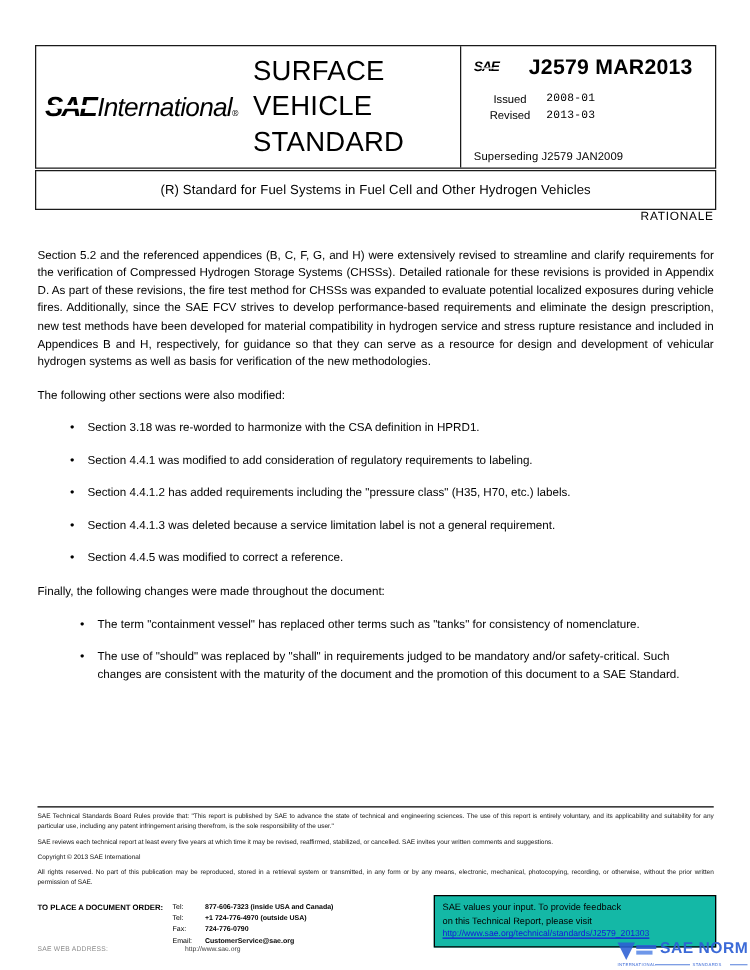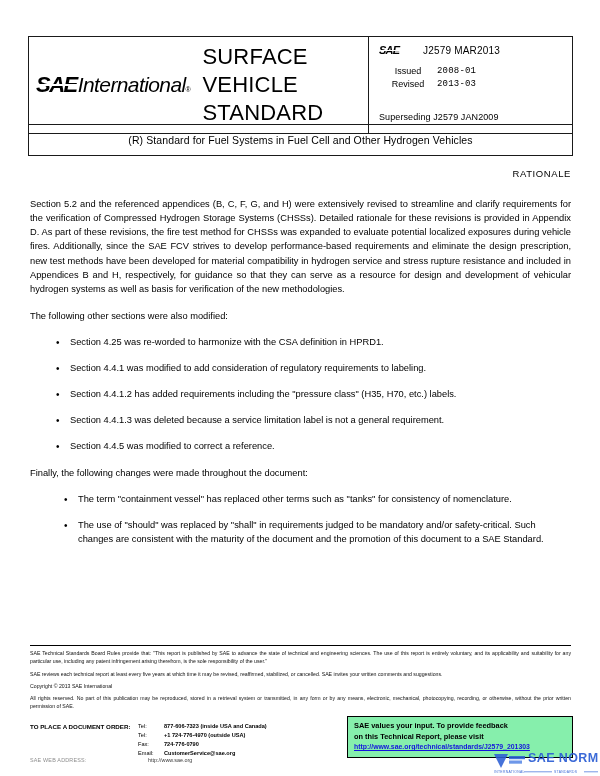--- a/index.html
+++ b/index.html
@@ -108,43 +108,43 @@
   }
   .hdr-sae-small::after {
     content: "";
     position: absolute;
     left: 0; width: 28px;
     top: 46%;
     height: 1.6px;
     background: #ffffff;
   }
   .doc-number {
-    font-weight: normal;
-    font-size: 10px;
+    font-weight: bold;
+    font-size: 17px;
     letter-spacing: 0.2px;
   }
   .rev-row {
     display: flex;
     font-size: 9px;
     line-height: 1.45;
     text-align: center;
   }
   .rev-label { width: 58px; }
   .rev-val { letter-spacing: 0.2px; font-family: Liberation Mono, monospace; }
   .superseding {
     margin-top: 21px;
     font-size: 9px;
     letter-spacing: 0.1px;
   }
 
   
   .title-box {
     position: absolute;
     left: 28px;
-    top: 124px;
+    top: 136px;
     width: 545px;
     box-sizing: border-box;
     border: 1.5px solid #1a1a1a;
     text-align: center;
     padding: 9px 6px;
     font-size: 10.5px;
     letter-spacing: 0.1px;
   }
 
   
@@ -254,25 +254,25 @@
   }
 
   
   .feedback-box {
     position: absolute;
     left: 347px;
     top: 716px;
     width: 226px;
     box-sizing: border-box;
     border: 1.6px solid #000;
-    background: #86efac;
+    background: #14b8a6;
     padding: 4px 5px 4px 6px;
     font-size: 7.4px;
     line-height: 1.45;
-    font-weight: bold;
+    font-weight: normal;
     z-index: 5;
   }
   .feedback-link {
     color: #1414dd;
     text-decoration: underline;
     font-size: 6.9px;
     word-break: break-all;
   }
 
   
@@ -325,21 +325,21 @@
   <div class="title-box">(R) Standard for Fuel Systems in Fuel Cell and Other Hydrogen Vehicles</div>
 
   <div class="body-area">
     <div class="rationale-head">RATIONALE</div>
 
     <p class="para">Section 5.2 and the referenced appendices (B, C, F, G, and H) were extensively revised to streamline and clarify requirements for the verification of Compressed Hydrogen Storage Systems (CHSSs).   Detailed rationale for these revisions is provided in Appendix D.  As part of these revisions, the fire test method for CHSSs was expanded to evaluate potential localized exposures during vehicle fires.  Additionally, since the SAE FCV strives to develop performance-based requirements and eliminate the design prescription, new test methods have been developed for material compatibility in hydrogen service and stress rupture resistance and included in Appendices B and H, respectively, for guidance so that they can serve as a resource for design and development of vehicular hydrogen systems as well as basis for verification of the new methodologies.</p>
 
     <p class="para">The following other sections were also modified:</p>
 
     <ul class="bullets">
-      <li>Section 4.25 was re-worded to harmonize with the CSA definition in HPRD1.</li>
+      <li>Section 3.18 was re-worded to harmonize with the CSA definition in HPRD1.</li>
       <li>Section 4.4.1 was modified to add consideration of regulatory requirements to labeling.</li>
       <li>Section 4.4.1.2 has added requirements including the "pressure class" (H35, H70, etc.) labels.</li>
       <li>Section 4.4.1.3 was deleted because a service limitation label is not a general requirement.</li>
       <li>Section 4.4.5 was modified to correct a reference.</li>
     </ul>
 
     <p class="para">Finally, the following changes were made throughout the document:</p>
 
     <ul class="bullets indented">
       <li>The term "containment vessel" has replaced other terms such as "tanks" for consistency of nomenclature.</li>

